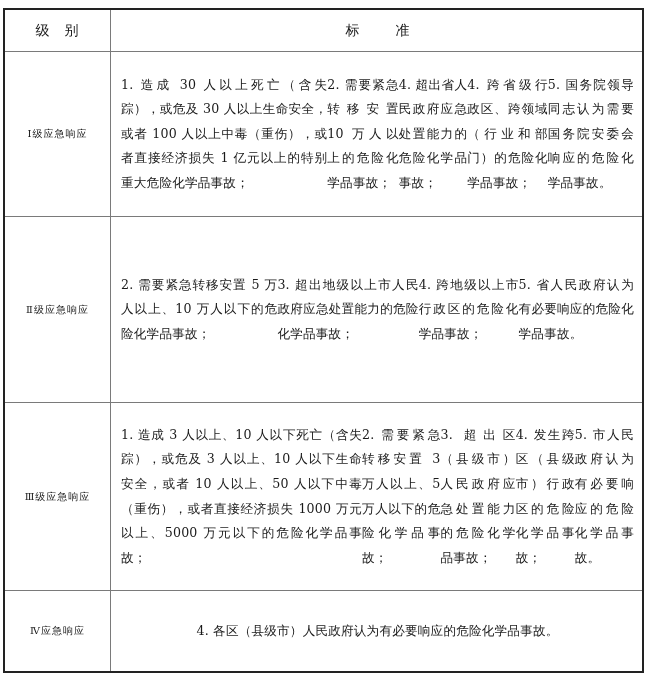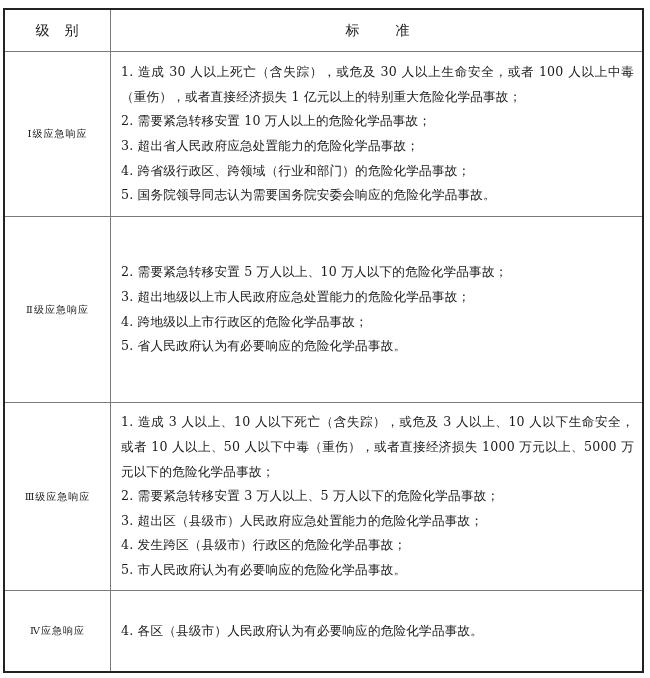--- a/index.html
+++ b/index.html
@@ -6,21 +6,21 @@
     body { width: 650px; height: 678px; position: relative; overflow: hidden;
       font-family: "DejaVu Serif", "Liberation Serif", serif; color: #1a1a1a; }
     .tbl { position: absolute; left: 3px; top: 8px; width: 641px; height: 665px;
       border: 2px solid #222; border-right-width: 2px; box-sizing: border-box; }
     .row { position: absolute; left: 0; right: 0; border-top: 1.5px solid #7a7a7a; box-sizing: border-box; }
     .row.first { border-top: none; }
     .lvl { position: absolute; left: 0; top: 0; bottom: 0; width: 106px;
       border-right: 1.5px solid #7a7a7a; display: flex; align-items: center; justify-content: center;
       font-size: 10px; letter-spacing: 1px; box-sizing: border-box; }
     .std { position: absolute; left: 106px; right: 0; top: 0; bottom: 0;
-      padding: 0 8px 0 10px; display: flex; flex-direction: column; justify-content: center; box-sizing: border-box; }
+      padding: 0 8px 0 10px; display: flex; justify-content: center; box-sizing: border-box; align-items: center; }
     .hdr .lvl, .hdr .std { font-size: 14px; align-items: center; }
     .hdr .std { flex-direction: row; justify-content: center; word-spacing: 0; }
     .hdr-gap { display: inline-block; width: 36px; }
     .hdr-gap-s { display: inline-block; width: 14px; }
     .item { font-size: 12.6px; line-height: 24.6px; text-align: justify; letter-spacing: 0.2px; }
   </style>
 </head>
 <body>
 
 <div class="tbl">
@@ -36,21 +36,21 @@
         <span class="hdr-gap"></span>
         <span>准</span>
     </div>
   </div>
 
   <div class="row" style="top:41px; height:165px;">
     <div class="lvl">Ⅰ级应急响应</div>
     <div class="std">
       <div class="item">1. 造成 30 人以上死亡（含失踪），或危及 30 人以上生命安全，或者 100 人以上中毒（重伤），或者直接经济损失 1 亿元以上的特别重大危险化学品事故；</div>
       <div class="item">2. 需要紧急转移安置 10 万人以上的危险化学品事故；</div>
-      <div class="item">3. 超出省人民政府应急处置能力的危险化学品事故；</div>
+      <div class="item">4. 超出省人民政府应急处置能力的危险化学品事故；</div>
       <div class="item">4. 跨省级行政区、跨领域（行业和部门）的危险化学品事故；</div>
       <div class="item">5. 国务院领导同志认为需要国务院安委会响应的危险化学品事故。</div>
     </div>
   </div>
 
   <div class="row" style="top:206px; height:186px;">
     <div class="lvl">Ⅱ级应急响应</div>
     <div class="std">
       <div class="item">2. 需要紧急转移安置 5 万人以上、10 万人以下的危险化学品事故；</div>
       <div class="item">3. 超出地级以上市人民政府应急处置能力的危险化学品事故；</div>

